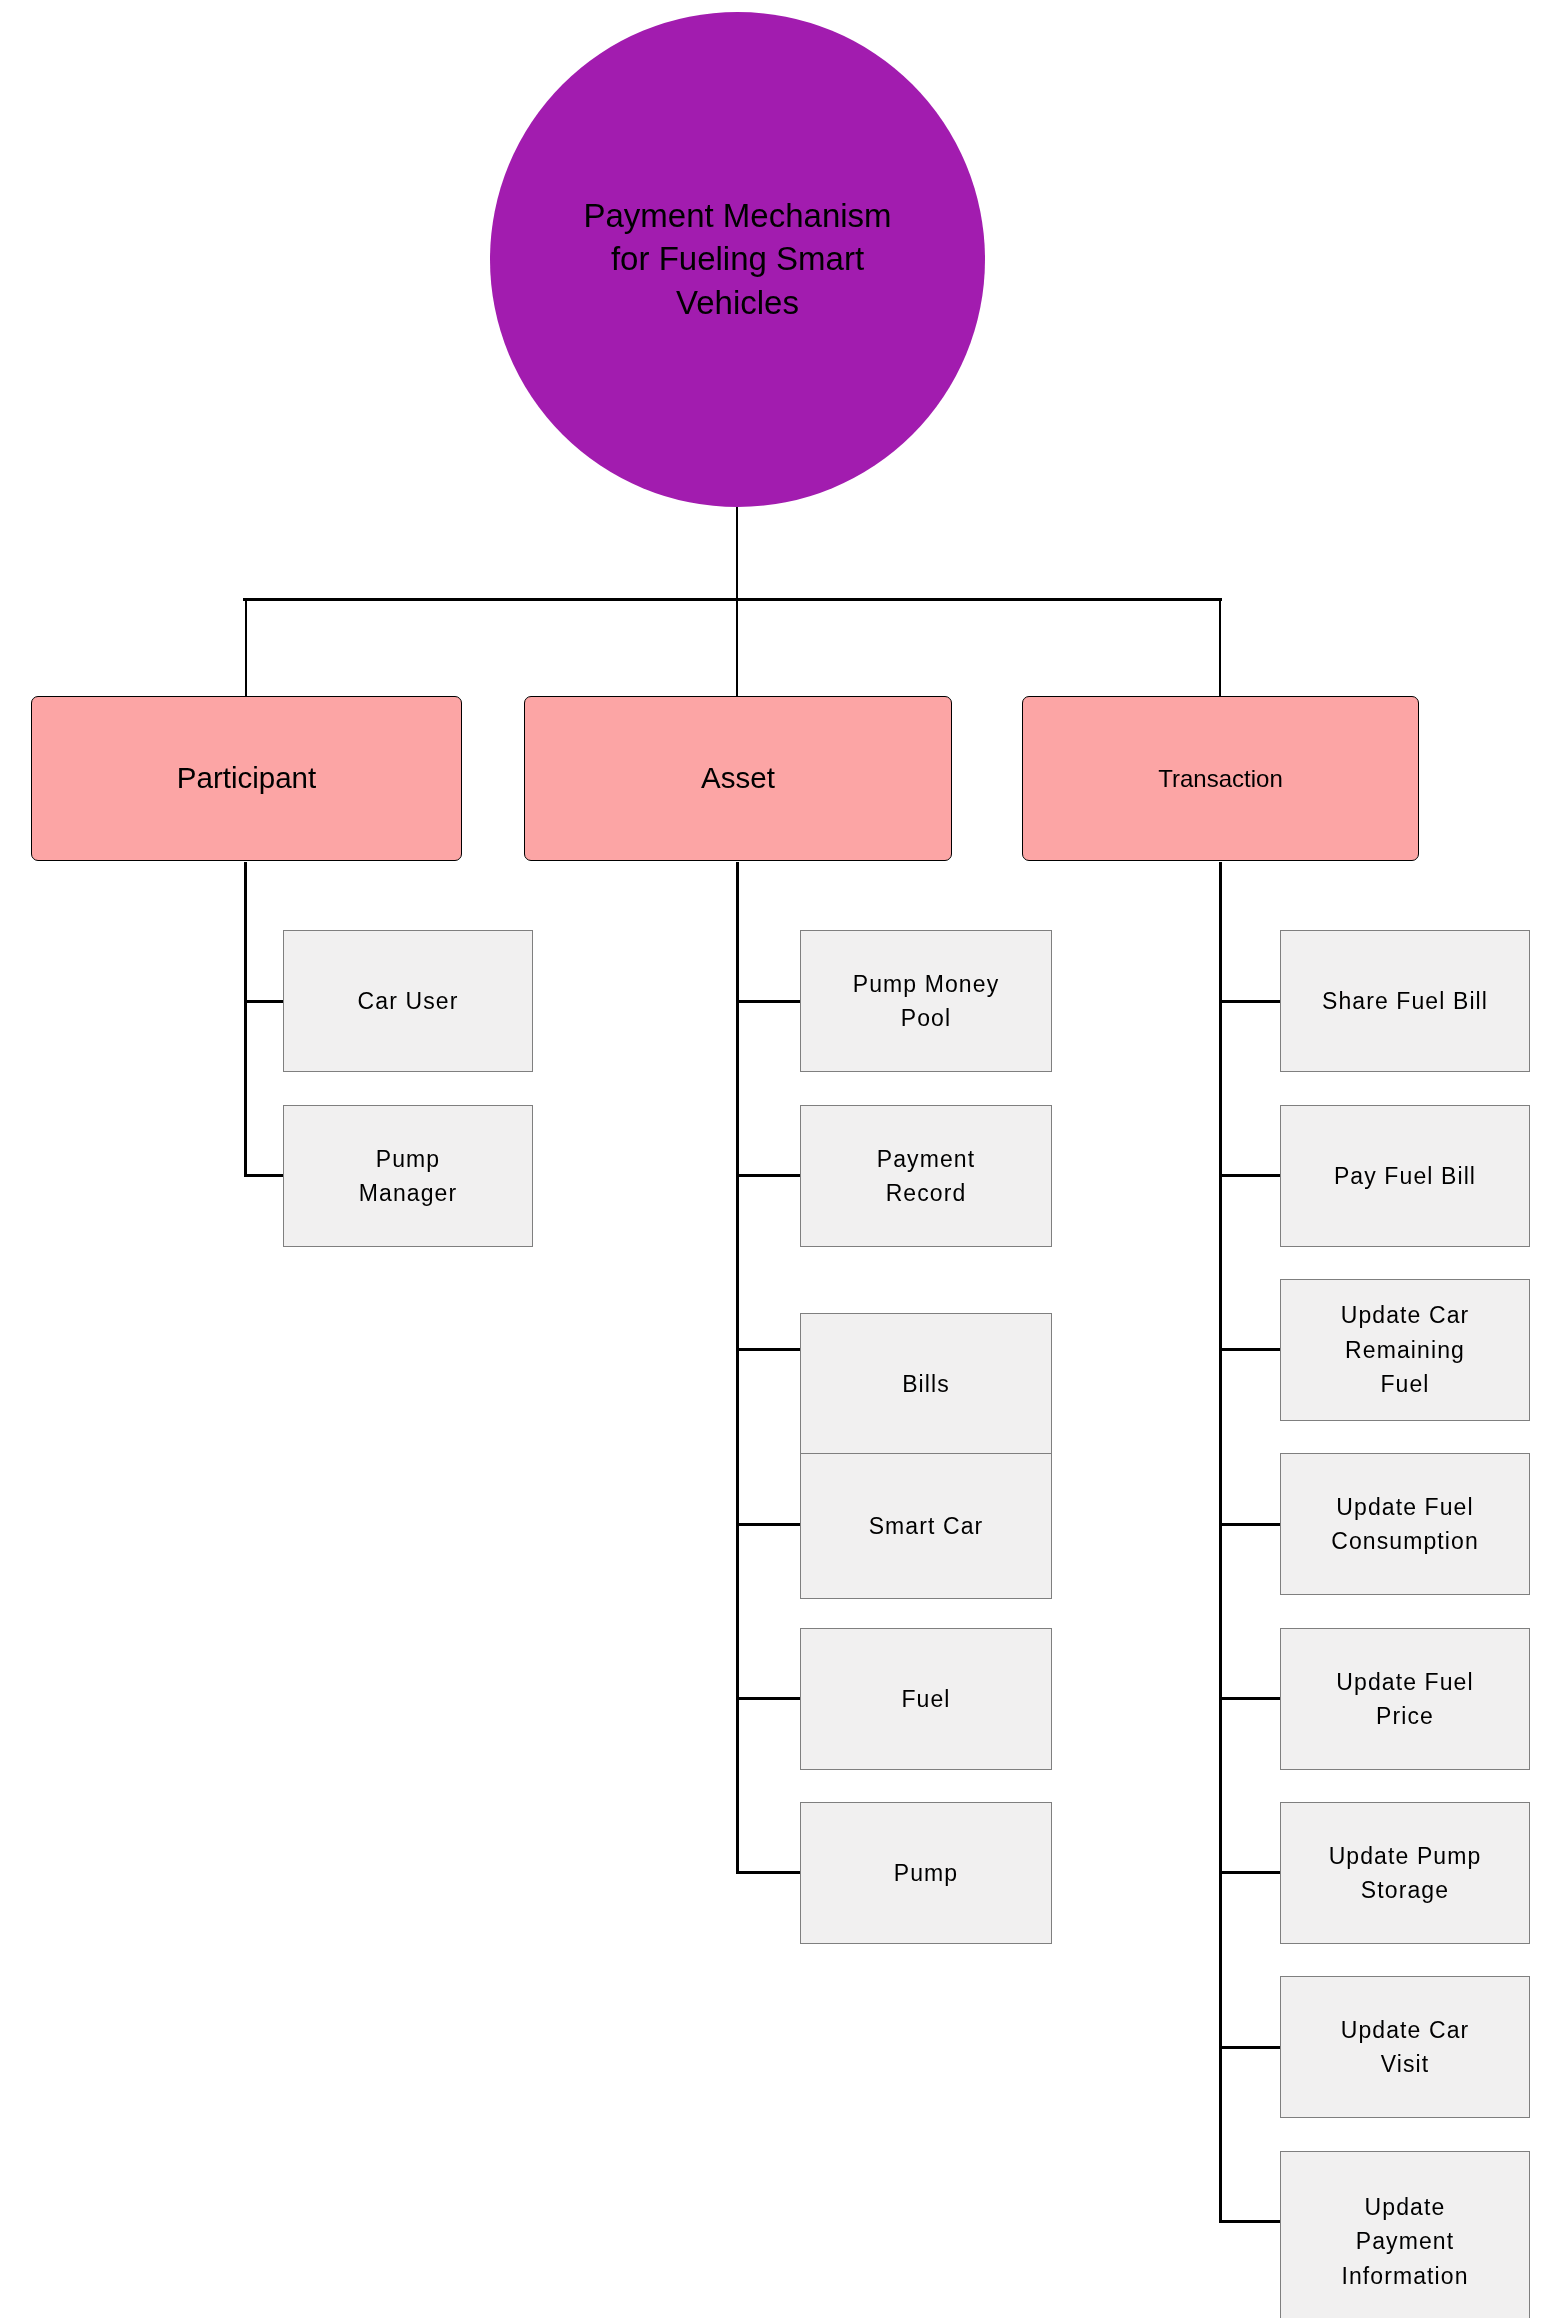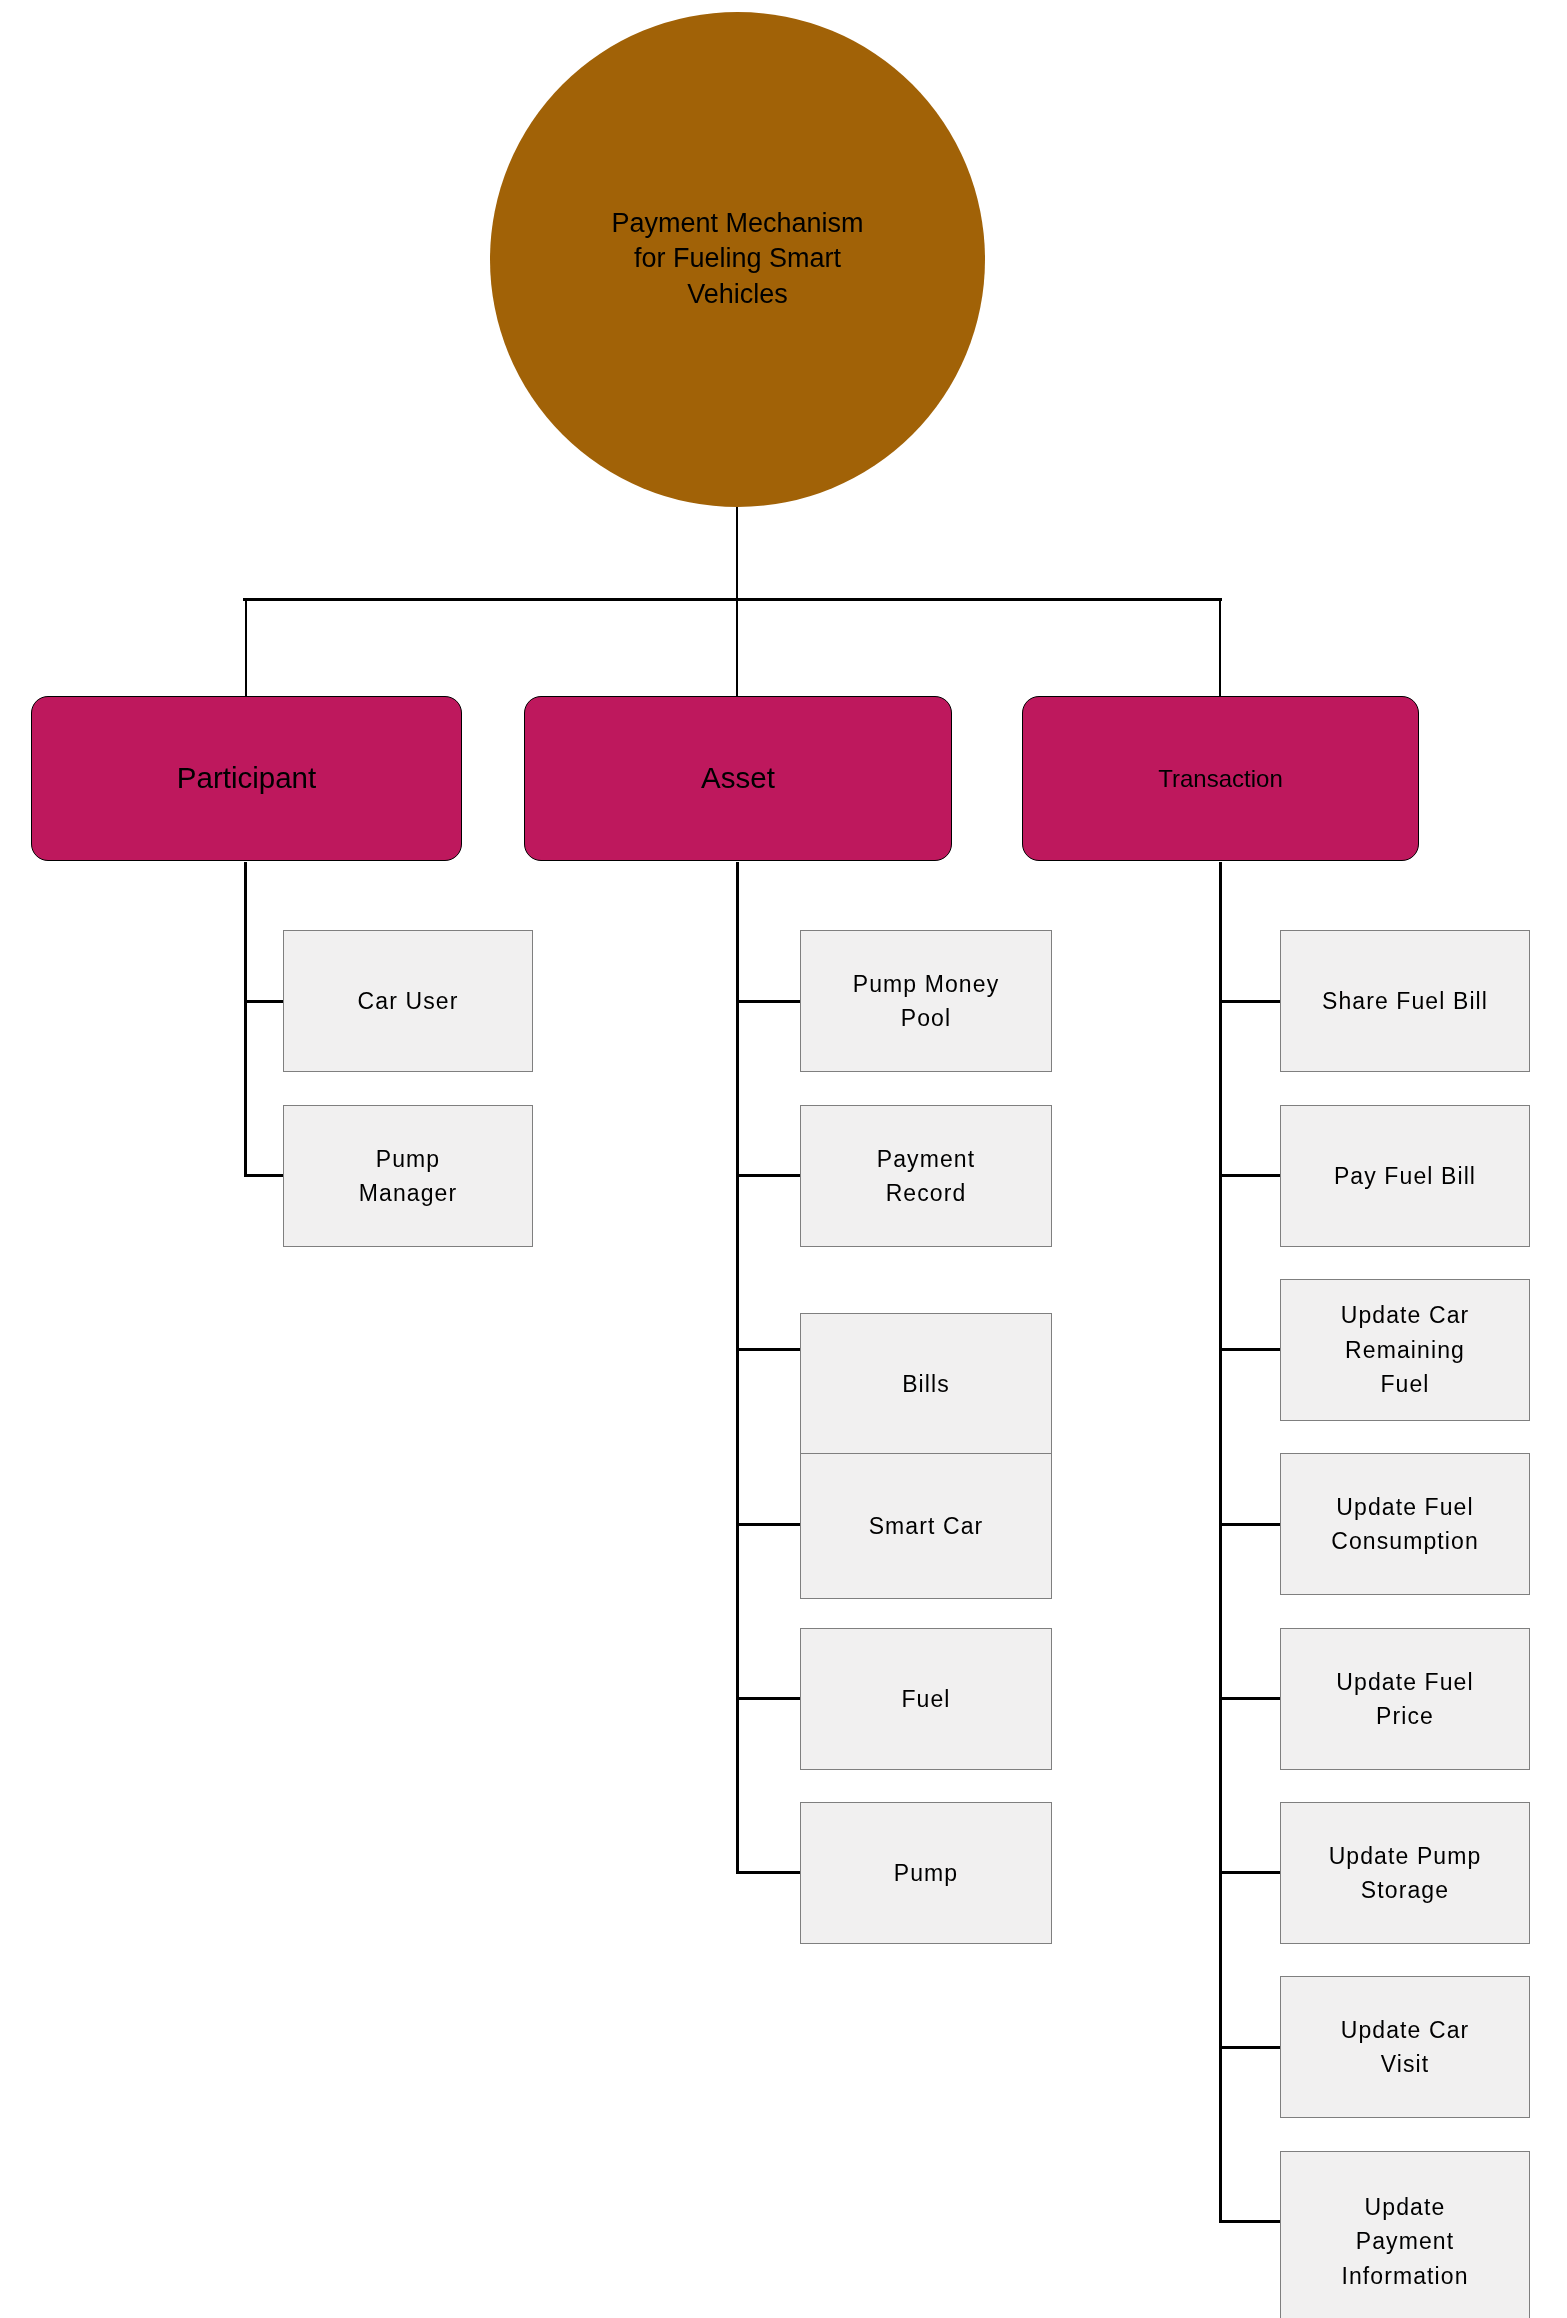--- a/index.html
+++ b/index.html
@@ -13,27 +13,27 @@
   }
   .cline{position:absolute;background:#000000;}
   .node{
     position:absolute;
     display:flex;align-items:center;justify-content:center;
     text-align:center;white-space:pre-line;
     box-sizing:border-box;
   }
   .root{
     border-radius:50%;
-    background:#a16207;
-    font-size:27px;line-height:1.32;
+    background:#a21caf;
+    font-size:33px;line-height:1.32;
   }
   .branch{
-    background:#be185d;
+    background:#fca5a5;
     border:1.1px solid #000000;
-    border-radius:17px;
+    border-radius:7px;
     line-height:1.25;
   }
   .child{
     background:#f1f0f0;
     border:1.1px solid #7f7f7f;
     font-size:23px;letter-spacing:1.1px;line-height:1.5;
   }
 </style>
 </head>
 <body>

